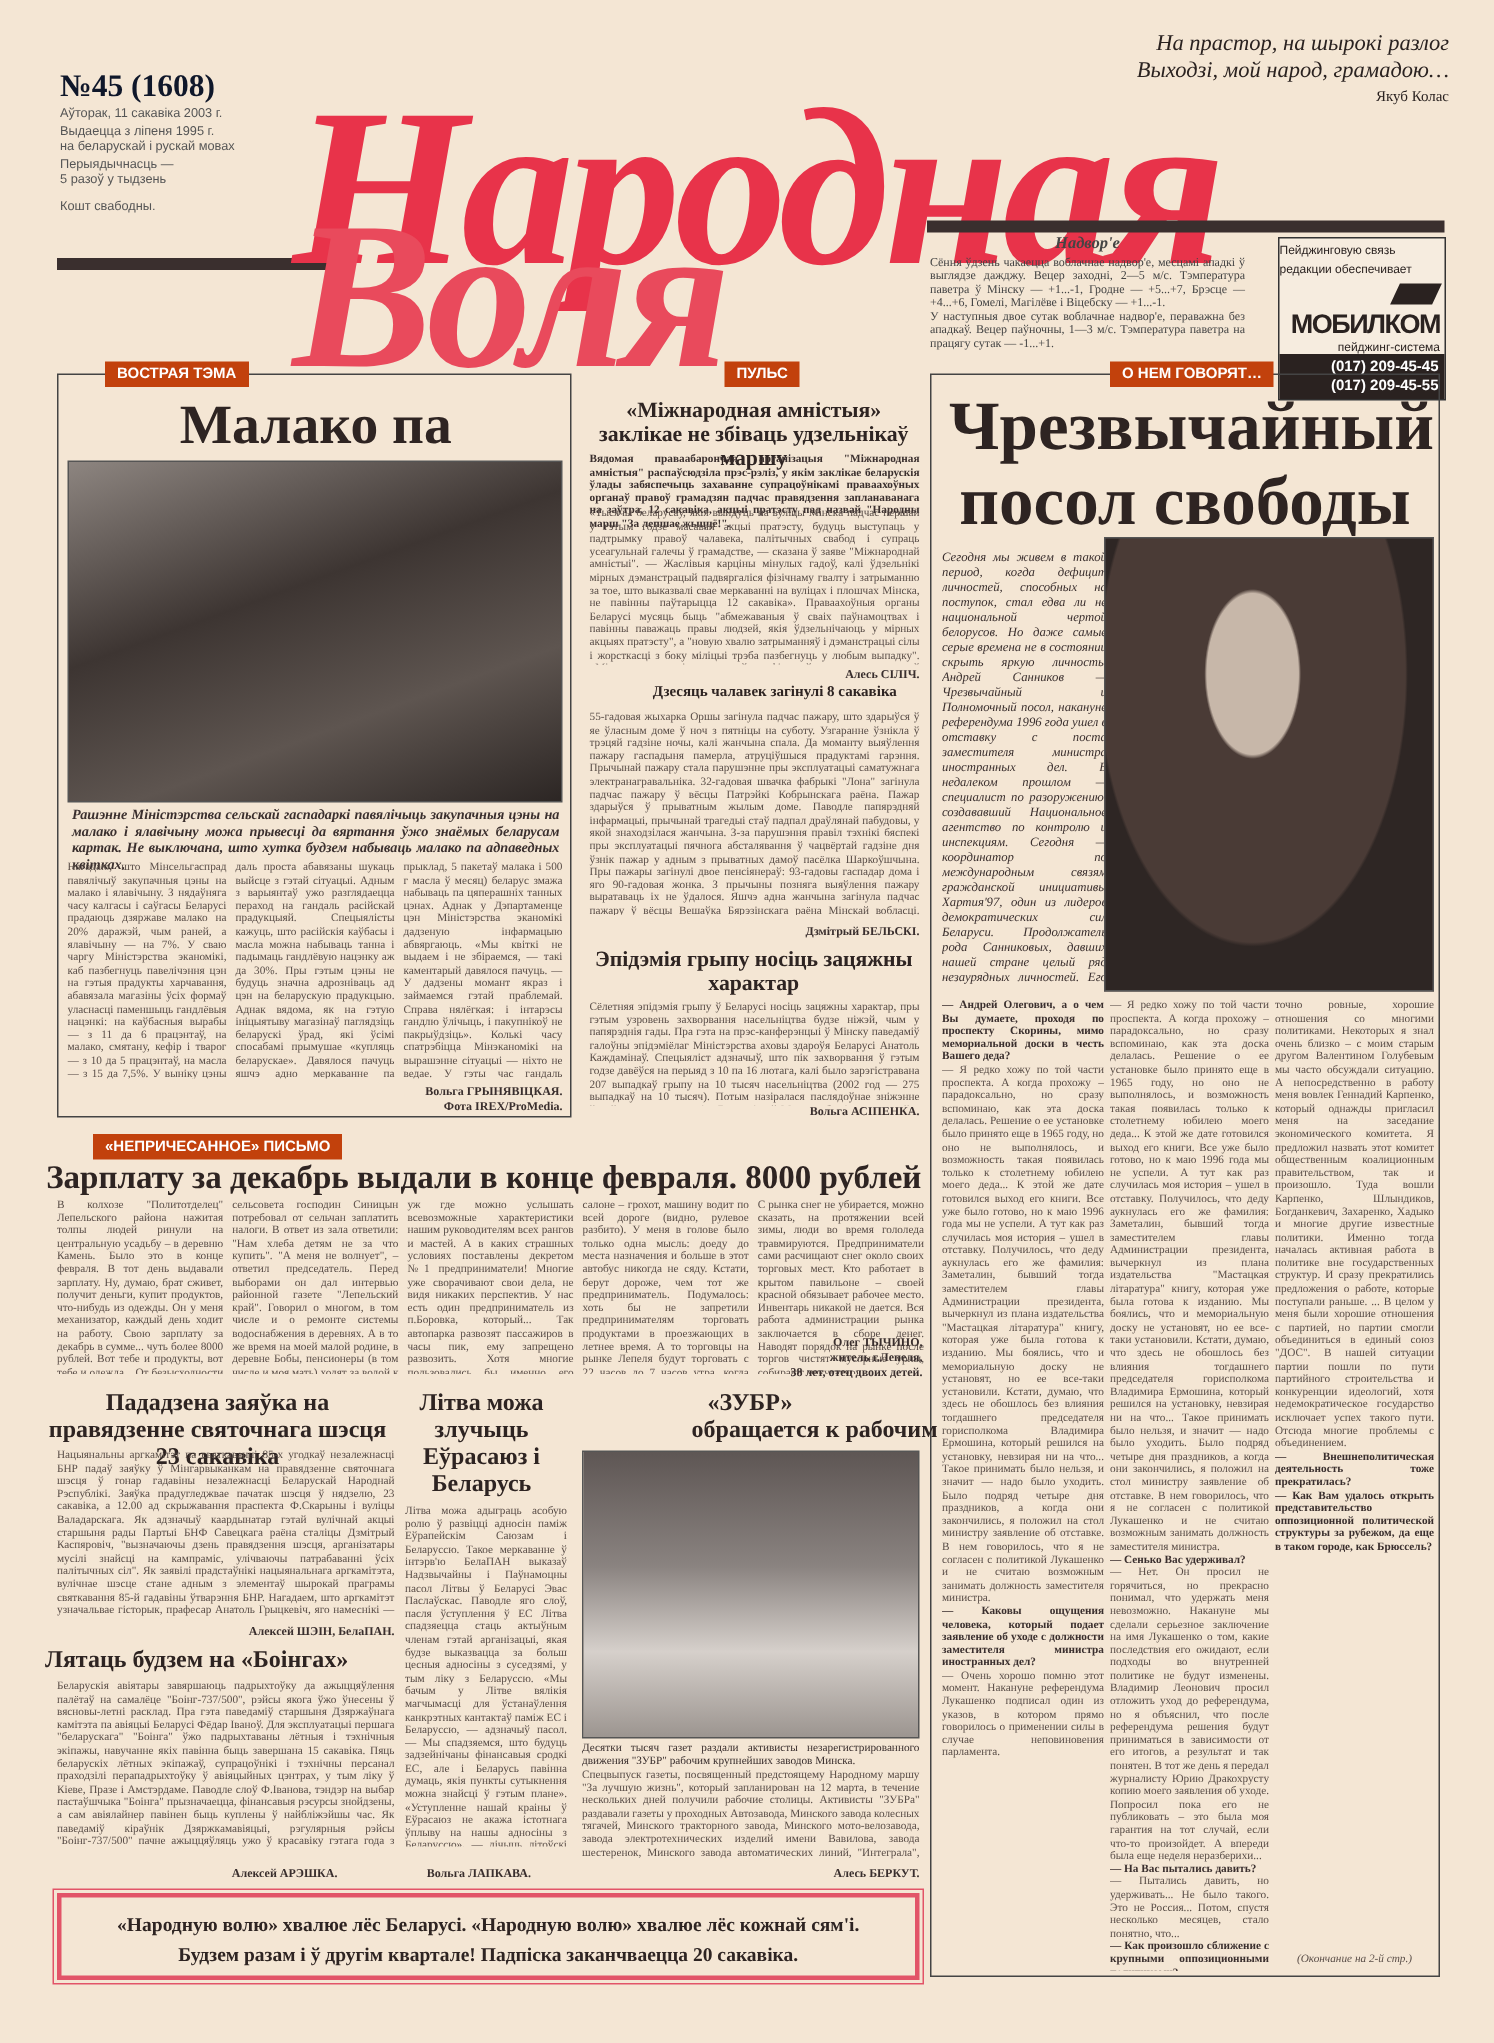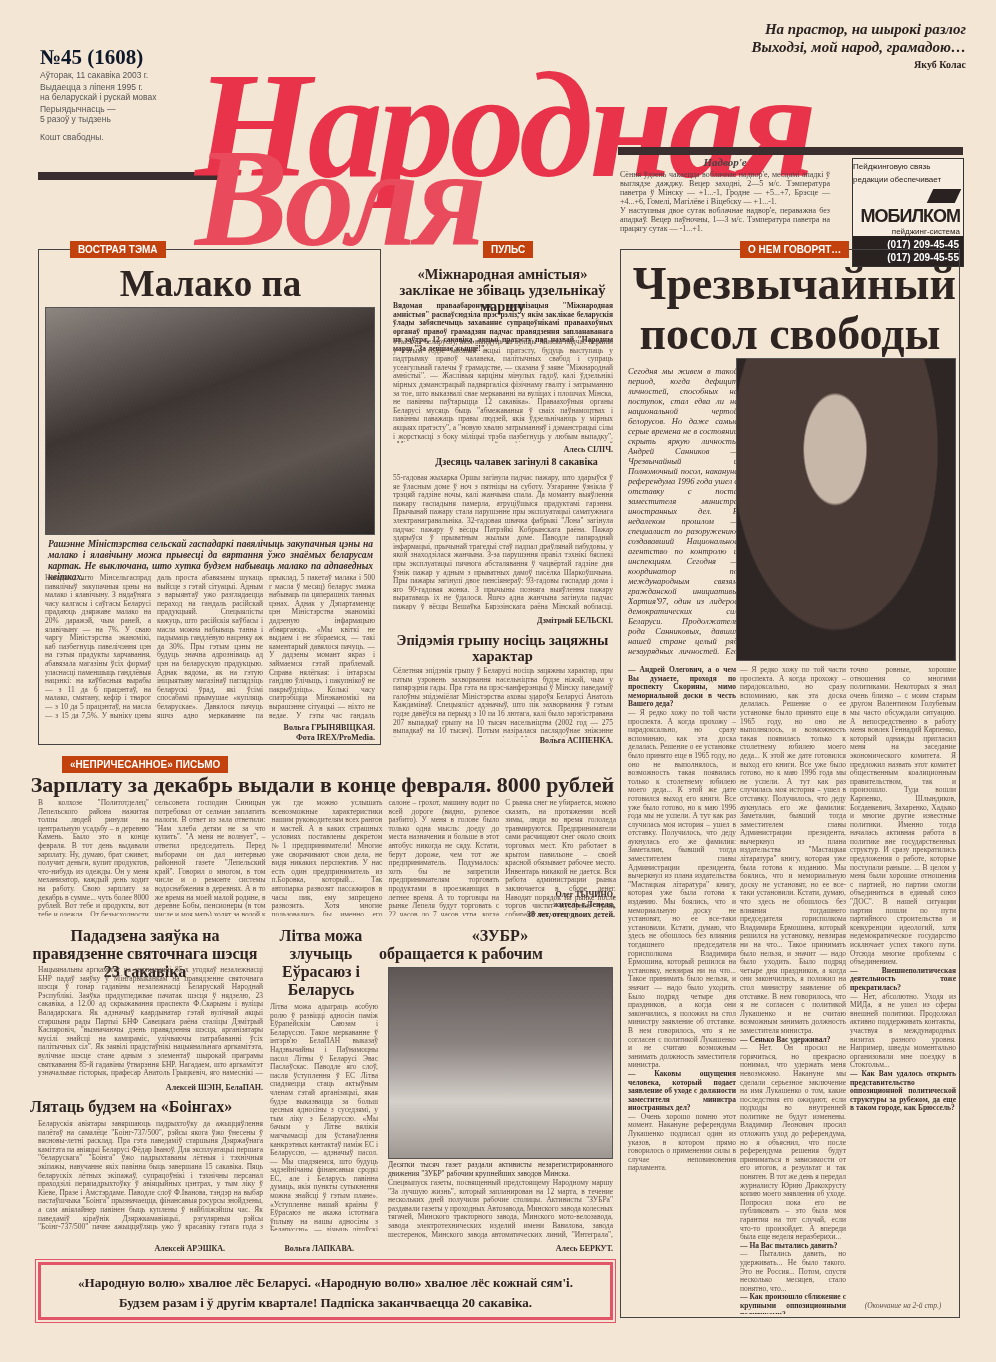--- a/index.html
+++ b/index.html
@@ -4,21 +4,21 @@
 <style>
   *{box-sizing:border-box;margin:0;padding:0}
   html,body{width:996px;height:1362px;overflow:hidden}
   body{background:#f4e6d4;font-family:"Liberation Serif",serif;color:#2a2220;position:relative}
   .abs{position:absolute}
   .issue-no{left:40px;top:45px;color:#0f172a;font-weight:bold;font-size:21px;font-family:"Liberation Serif",serif}
   .meta{left:40px;font-family:"Liberation Sans",sans-serif;font-size:8.5px;color:#555;line-height:10px}
   .mast{font-family:"Liberation Serif",serif;font-style:italic;font-weight:bold;color:#e8334a;letter-spacing:-4px;line-height:1}
   .m1{left:195px;top:50px;font-size:150px}
   .m2{left:195px;top:128px;font-size:140px;color:#e94a5c}
-  .quote{right:30px;top:20px;text-align:right;font-style:italic;font-weight:bold;font-size:15px;line-height:18px}
+  .quote{right:30px;top:20px;text-align:right;font-style:italic;font-weight:normal;font-size:15px;line-height:18px}
   .quote .auth{font-size:10px;font-style:normal}
   .darkbar{background:#3a2f2e;height:8px}
   .weather{left:620px;top:158px;width:210px;font-size:8px;line-height:9px;color:#444;text-align:justify}
   .weather h4{text-align:center;font-style:italic;font-size:11px;margin-bottom:3px}
   .pager{left:852px;top:158px;width:112px;border:1px solid #333;background:#f6ecdf;font-family:"Liberation Sans",sans-serif}
   .pager .t{font-size:8px;text-align:left;line-height:10px;padding-top:3px}
   .pager .brand{font-size:18px;font-weight:bold;text-align:right;padding-right:3px;letter-spacing:-1px}
   .pager .brand .logo{display:inline-block;width:28px;height:14px;background:#2a2220;transform:skewX(-25deg);margin-right:2px;vertical-align:middle}
   .pager .sub{font-size:8px;text-align:right;padding-right:3px}
   .pager .ph{background:#2a2220;color:#fff;font-weight:bold;font-size:10px;text-align:right;padding:2px 4px;line-height:13px}
@@ -122,21 +122,20 @@
   <div class="txtb">— Сенько Вас удерживал?</div>
   <div class="txt">— Нет. Он просил не горячиться, но прекрасно понимал, что удержать меня невозможно. Накануне мы сделали серьезное заключение на имя Лукашенко о том, какие последствия его ожидают, если подходы во внутренней политике не будут изменены. Владимир Леонович просил отложить уход до референдума, но я объяснил, что после референдума решения будут приниматься в зависимости от его итогов, а результат и так понятен. В тот же день я передал журналисту Юрию Дракохрусту копию моего заявления об уходе. Попросил пока его не публиковать – это была моя гарантия на тот случай, если что-то произойдет. А впереди была еще неделя неразберихи...</div>
   <div class="txtb">— На Вас пытались давить?</div>
   <div class="txt">— Пытались давить, но удерживать... Не было такого. Это не Россия... Потом, спустя несколько месяцев, стало понятно, что...</div>
   <div class="txtb">— Как произошло сближение с крупными оппозиционными политиками?</div>
 
 </div>
 <div class="abs" style="left:850px;top:666px;width:106px;height:620px;overflow:hidden">
   <div class="txt">точно ровные, хорошие отношения со многими политиками. Некоторых я знал очень близко – с моим старым другом Валентином Голубевым мы часто обсуждали ситуацию. А непосредственно в работу меня вовлек Геннадий Карпенко, который однажды пригласил меня на заседание экономического комитета. Я предложил назвать этот комитет общественным коалиционным правительством, так и произошло. Туда вошли Карпенко, Шлындиков, Богданкевич, Захаренко, Хадыко и многие другие известные политики. Именно тогда началась активная работа в политике вне государственных структур. И сразу прекратились предложения о работе, которые поступали раньше. ... В целом у меня были хорошие отношения с партией, но партии смогли объединиться в единый союз "ДОС". В нашей ситуации партии пошли по пути партийного строительства и конкуренции идеологий, хотя недемократическое государство исключает успех такого пути. Отсюда многие проблемы с объединением.</div>
   <div class="txtb">— Внешнеполитическая деятельность тоже прекратилась?</div>
-  <div class="txt">— Нет, абсолютно. Уходя из МИДа, я не ушел из сферы внешней политики. Продолжал активно поддерживать контакты, участвуя в международных визитах разного уровня. Например, шведы моментально организовали мне поездку в Стокгольм...</div>
   <div class="txtb">— Как Вам удалось открыть представительство оппозиционной политической структуры за рубежом, да еще в таком городе, как Брюссель?</div>
 </div>
 <div class="abs txt ital" style="left:850px;top:1302px;width:106px;text-align:center">(Окончание на 2-й стр.)</div>
 
 <div class="abs tag" style="left:62px;top:756px">«НЕПРИЧЕСАННОЕ» ПИСЬМО</div>
 <div class="abs h-big" style="left:30px;top:772px;width:585px;text-align:center;font-size:22px">Зарплату за декабрь выдали в конце февраля. 8000 рублей</div>
 <div class="abs cols" style="left:38px;top:799px;width:578px;height:117px;overflow:hidden">
   <div class="txt">В колхозе "Политотделец" Лепельского района нажитая толпы людей ринули на центральную усадьбу – в деревню Камень. Было это в конце февраля. В тот день выдавали зарплату. Ну, думаю, брат сживет, получит деньги, купит продуктов, что-нибудь из одежды. Он у меня механизатор, каждый день ходит на работу. Свою зарплату за декабрь в сумме... чуть более 8000 рублей. Вот тебе и продукты, вот тебе и одежда... От безысходности люди ударились в пьянство, воровство. На одном из собраний председатель</div>
   <div class="txt">сельсовета господин Синицын потребовал от сельчан заплатить налоги. В ответ из зала ответили: "Нам хлеба детям не за что купить". "А меня не волнует", – ответил председатель. Перед выборами он дал интервью районной газете "Лепельский край". Говорил о многом, в том числе и о ремонте системы водоснабжения в деревнях. А в то же время на моей малой родине, в деревне Бобы, пенсионеры (в том числе и моя мать) ходят за водой к колодцу. Но прежде чем набрать воды, надо по катку спуститься метров двадцать вниз под углом 60°, а затем где-то с третьей попытки подняться. Вот</div>
   <div class="txt">уж где можно услышать всевозможные характеристики нашим руководителям всех рангов и мастей. А в каких страшных условиях поставлены декретом №1 предприниматели! Многие уже сворачивают свои дела, не видя никаких перспектив. У нас есть один предприниматель из п.Боровка, который... Так автопарка развозят пассажиров в часы пик, ему запрещено развозить. Хотя многие пользовались бы именно его услугами. Недавно имел несчастье ехать на автобусе АТП №14 г.Лепеля. В</div>
@@ -153,21 +152,21 @@
 
 <div class="abs h-big" style="left:30px;top:1098px;width:230px;text-align:left;font-size:16px">Лятаць будзем на «Боінгах»</div>
 <div class="abs txt" style="left:38px;top:1120px;width:225px;height:112px;overflow:hidden">Беларускія авіятары завяршаюць падрыхтоўку да ажыццяўлення палётаў на самалёце "Боінг-737/500", рэйсы якога ўжо ўнесены ў вясновы-летні расклад. Пра гэта паведаміў старшыня Дзяржаўнага камітэта па авіяцыі Беларусі Фёдар Іваноў. Для эксплуатацыі першага "беларускага" "Боінга" ўжо падрыхтаваны лётныя і тэхнічныя экіпажы, навучанне якіх павінна быць завершана 15 сакавіка. Пяць беларускіх лётных экіпажаў, супрацоўнікі і тэхнічны персанал праходзілі перападрыхтоўку ў авіяцыйных цэнтрах, у тым ліку ў Кіеве, Празе і Амстэрдаме. Паводле слоў Ф.Іванова, тэндэр на выбар пастаўшчыка "Боінга" прызначаецца, фінансавыя рэсурсы знойдзены, а сам авіялайнер павінен быць куплены ў найбліжэйшы час. Як паведаміў кіраўнік Дзяржкамавіяцыі, рэгулярныя рэйсы "Боінг-737/500" пачне ажыццяўляць ужо ў красавіку гэтага года з нацыянальнага аэрапорта "Мінск". У цэлым у рамках абнаўлення лётнага парку нацыянальнай авіякампаніі "Белавія" і мадэрнізацыі паветранага флоту краіны ў найбліжэйшыя два-тры гады будуць закуплены яшчэ чатыры "Боінгі", зазначыў Ф.Іваноў.</div>
 <div class="abs byline" style="left:120px;top:1244px;width:105px">Алексей АРЭШКА.</div>
 
 <div class="abs h-big" style="left:262px;top:927px;width:118px;text-align:center;font-size:16px;line-height:18px">Літва можа злучыць Еўрасаюз і Беларусь</div>
 <div class="abs txt" style="left:270px;top:1003px;width:108px;height:228px;overflow:hidden">Літва можа адыграць асобую ролю ў развіцці адносін паміж Еўрапейскім Саюзам і Беларуссю. Такое меркаванне ў інтэрв'ю БелаПАН выказаў Надзвычайны і Паўнамоцны пасол Літвы ў Беларусі Эвас Паслаўскас. Паводле яго слоў, пасля ўступлення ў ЕС Літва спадзяецца стаць актыўным членам гэтай арганізацыі, якая будзе выказвацца за больш цесныя адносіны з суседзямі, у тым ліку з Беларуссю. «Мы бачым у Літве вялікія магчымасці для ўстанаўлення канкрэтных кантактаў паміж ЕС і Беларуссю, — адзначыў пасол. — Мы спадзяемся, што будуць задзейнічаны фінансавыя сродкі ЕС, але і Беларусь павінна думаць, якія пункты сутыкнення можна знайсці ў гэтым плане». «Уступленне нашай краіны ў Еўрасаюз не акажа істотнага ўплыву на нашы адносіны з Беларуссю», — лічыць літоўскі пасол. Паводле яго слоў, асноўныя змяненні закрануць перш за ўсё сферу гандлю, у прыватнасці, тарыфнае рэгуляванне. «Наогул таварыць пра ўзмацненне жорсткасці нашай палітыкі ў дачыненні да Беларусі ў сувязі з уступленнем у ЕС неправільна: мы ячэга не ўзмацняем, — падкрэсліў Э.Паслаўскас. — Мы проста павінны прытрымлівацца той адзінай сістэмы адносін, якая існуе на гэты момант паміж Беларуссю і Еўрасаюзам».</div>
 <div class="abs byline" style="left:262px;top:1244px;width:92px">Вольга ЛАПКАВА.</div>
 
 <div class="abs h-big" style="left:385px;top:927px;width:230px;text-align:center;font-size:16px;line-height:18px">«ЗУБР»</div>
-<div class="abs h-big" style="left:379px;top:945px;width:230px;text-align:left;font-size:16px;line-height:18px">обращается к рабочим</div>
+<div class="abs h-big" style="left:395px;top:945px;width:230px;text-align:right;font-size:16px;line-height:18px">обращается к рабочим</div>
 <div class="abs photo3" style="left:388px;top:967px;width:225px;height:192px"></div>
 <div class="abs txt" style="left:388px;top:1161px;width:225px;color:#3a2f2e">Десятки тысяч газет раздали активисты незарегистрированного движения "ЗУБР" рабочим крупнейших заводов Минска.</div>
 <div class="abs txt" style="left:388px;top:1179px;width:225px;height:60px;overflow:hidden">Спецвыпуск газеты, посвященный предстоящему Народному маршу "За лучшую жизнь", который запланирован на 12 марта, в течение нескольких дней получили рабочие столицы. Активисты "ЗУБРа" раздавали газеты у проходных Автозавода, Минского завода колесных тягачей, Минского тракторного завода, Минского мото-велозавода, завода электротехнических изделий имени Вавилова, завода шестеренок, Минского завода автоматических линий, "Интеграла", БелВАРа, а также камвольного комбината и швейной фабрики "Элема". Раздачи проходили ранним утром перед началом первой смены, что позволило избежать задержаний. Кроме того, раздача газет продолжается в оживленных местах столицы.</div>
 <div class="abs byline" style="left:500px;top:1244px;width:113px">Алесь БЕРКУТ.</div>
 
 <div class="abs promo" style="left:38px;top:1262px;width:575px">
   <div>«Народную волю» хвалюе лёс Беларусі. «Народную волю» хвалюе лёс кожнай сям'і.</div>
   <div>Будзем разам і ў другім квартале! Падпіска заканчваецца 20 сакавіка.</div>
 </div>
 

